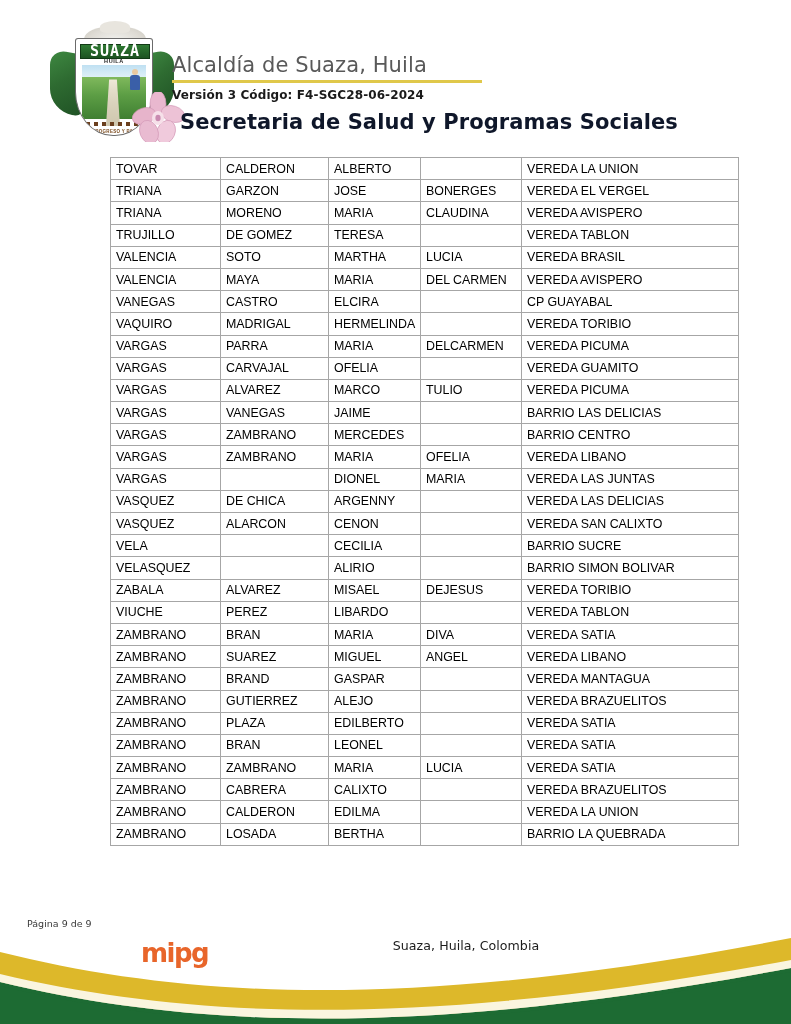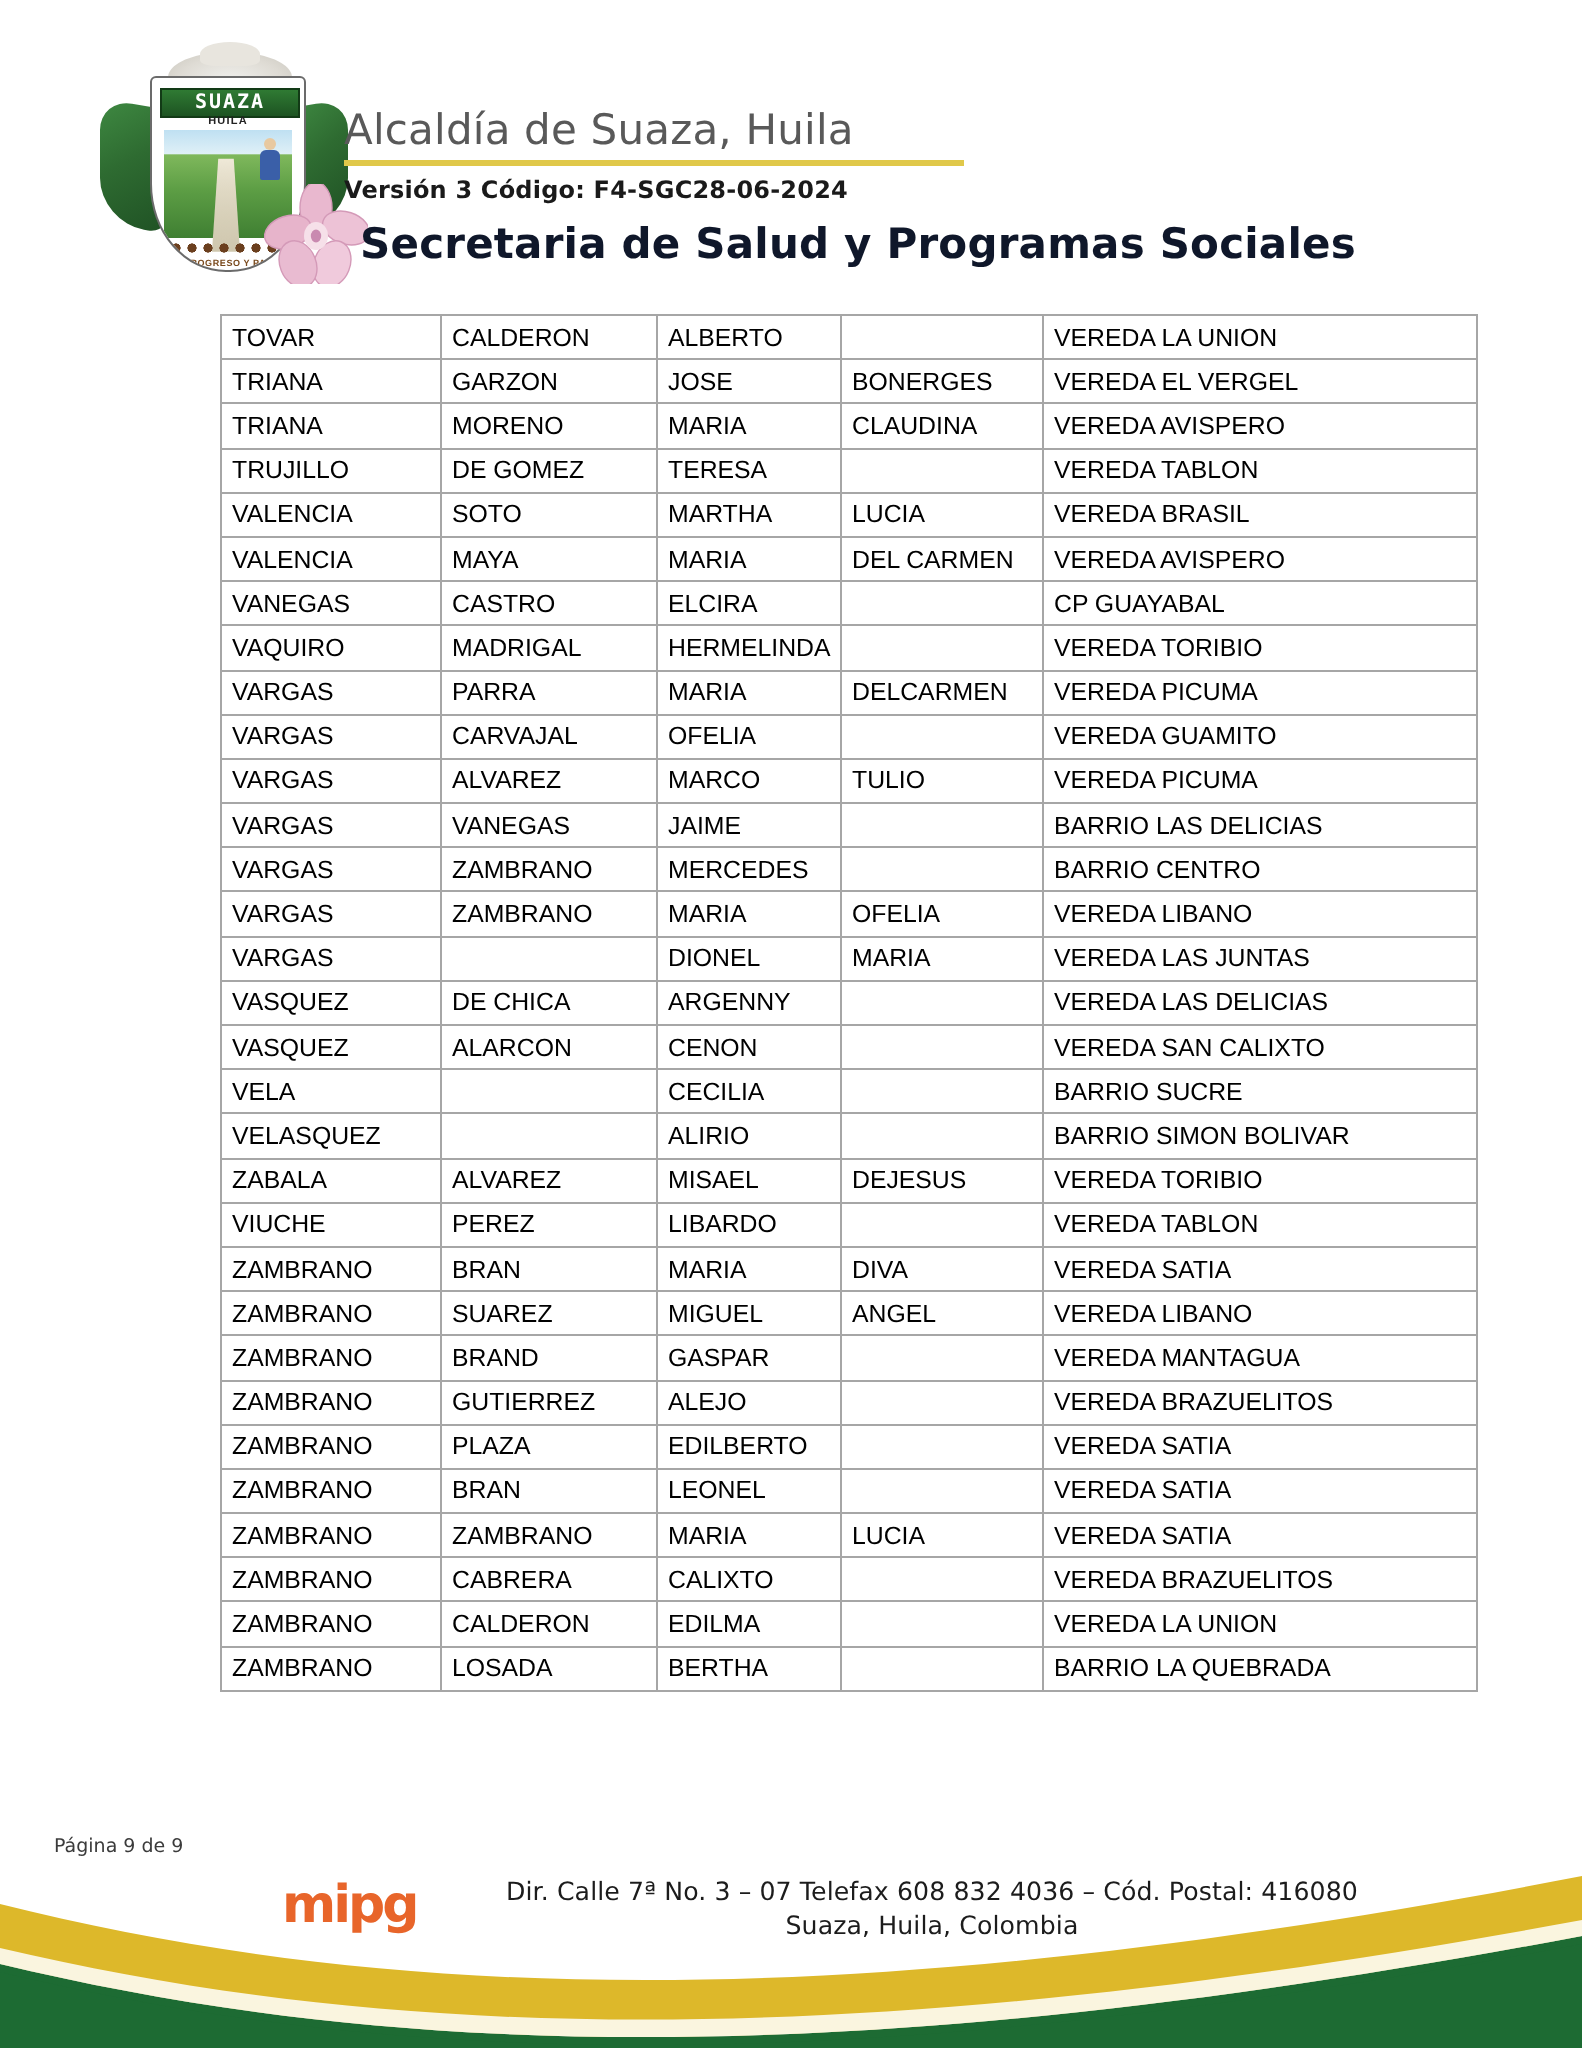--- a/index.html
+++ b/index.html
@@ -65,21 +65,21 @@
     border-radius: 3px 3px 38px 38px / 3px 3px 44px 44px;
     overflow: hidden;
   }
   .crest .band {
     position: absolute; left: 4px; top: 5px;
     width: 68px; height: 13px;
     background: linear-gradient(#2f7a33,#1d5322);
     border: 1px solid #123a16;
     color: #fff;
     font-family: "DejaVu Sans Mono", monospace;
-    font-size: 10px;
+    font-size: 15px;
     font-weight: 700;
     letter-spacing: 1px;
     text-align: center;
     line-height: 13px;
   }
   .crest .sub {
     position: absolute; left: 0; top: 19px; width: 76px;
     text-align: center;
     font-size: 5.5px; font-weight: 700; letter-spacing: .6px; color: #222;
   }
@@ -504,16 +504,15 @@
   <svg width="791" height="100" viewBox="0 0 791 100" preserveAspectRatio="none">
     <path d="M0,28 C200,78 430,84 791,14 L791,44 C430,112 200,106 0,58 Z" fill="#ddb82a"></path>
     <path d="M0,58 C200,106 430,112 791,44 L791,100 L0,100 Z" fill="#1d6b33"></path>
     <path d="M0,50 C200,97 430,103 791,36 L791,44 C430,112 200,106 0,58 Z" fill="#ffffff" opacity="0.85"></path>
     <path d="M0,62 C200,110 430,116 791,48 L791,100 L0,100 Z" fill="#1d6b33"></path>
   </svg>
 
   <div class="mipg-logo">mipg</div>
 
   <div class="footer-text">
-    <span class="ln">Dir. Calle 7ª  No. 3 – 07   Telefax 608 832 4036 – Cód. Postal: 416080</span>
     <span class="ln">Suaza, Huila, Colombia</span>
   </div>
 </div>
 
 </body></html>

